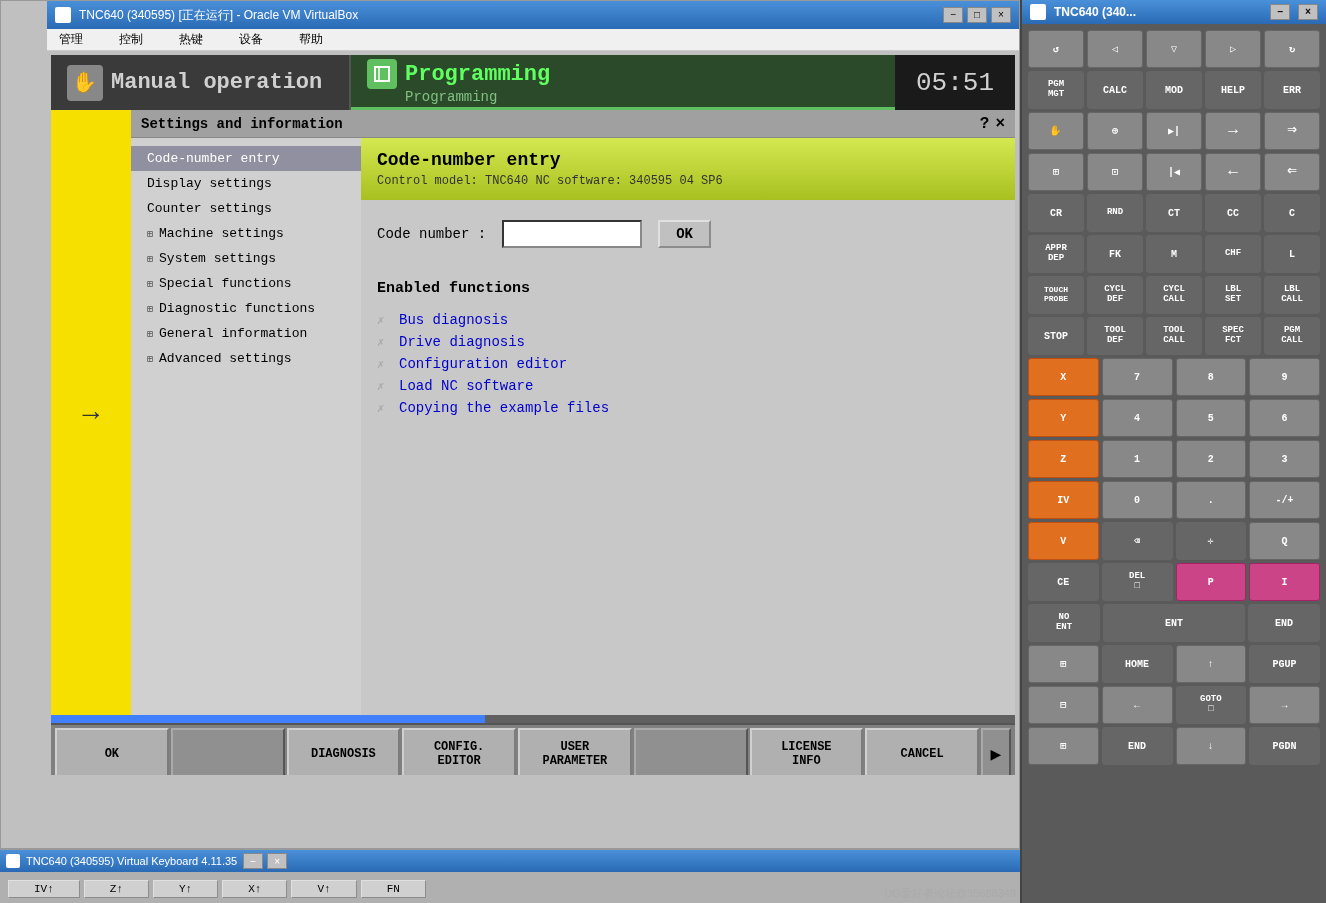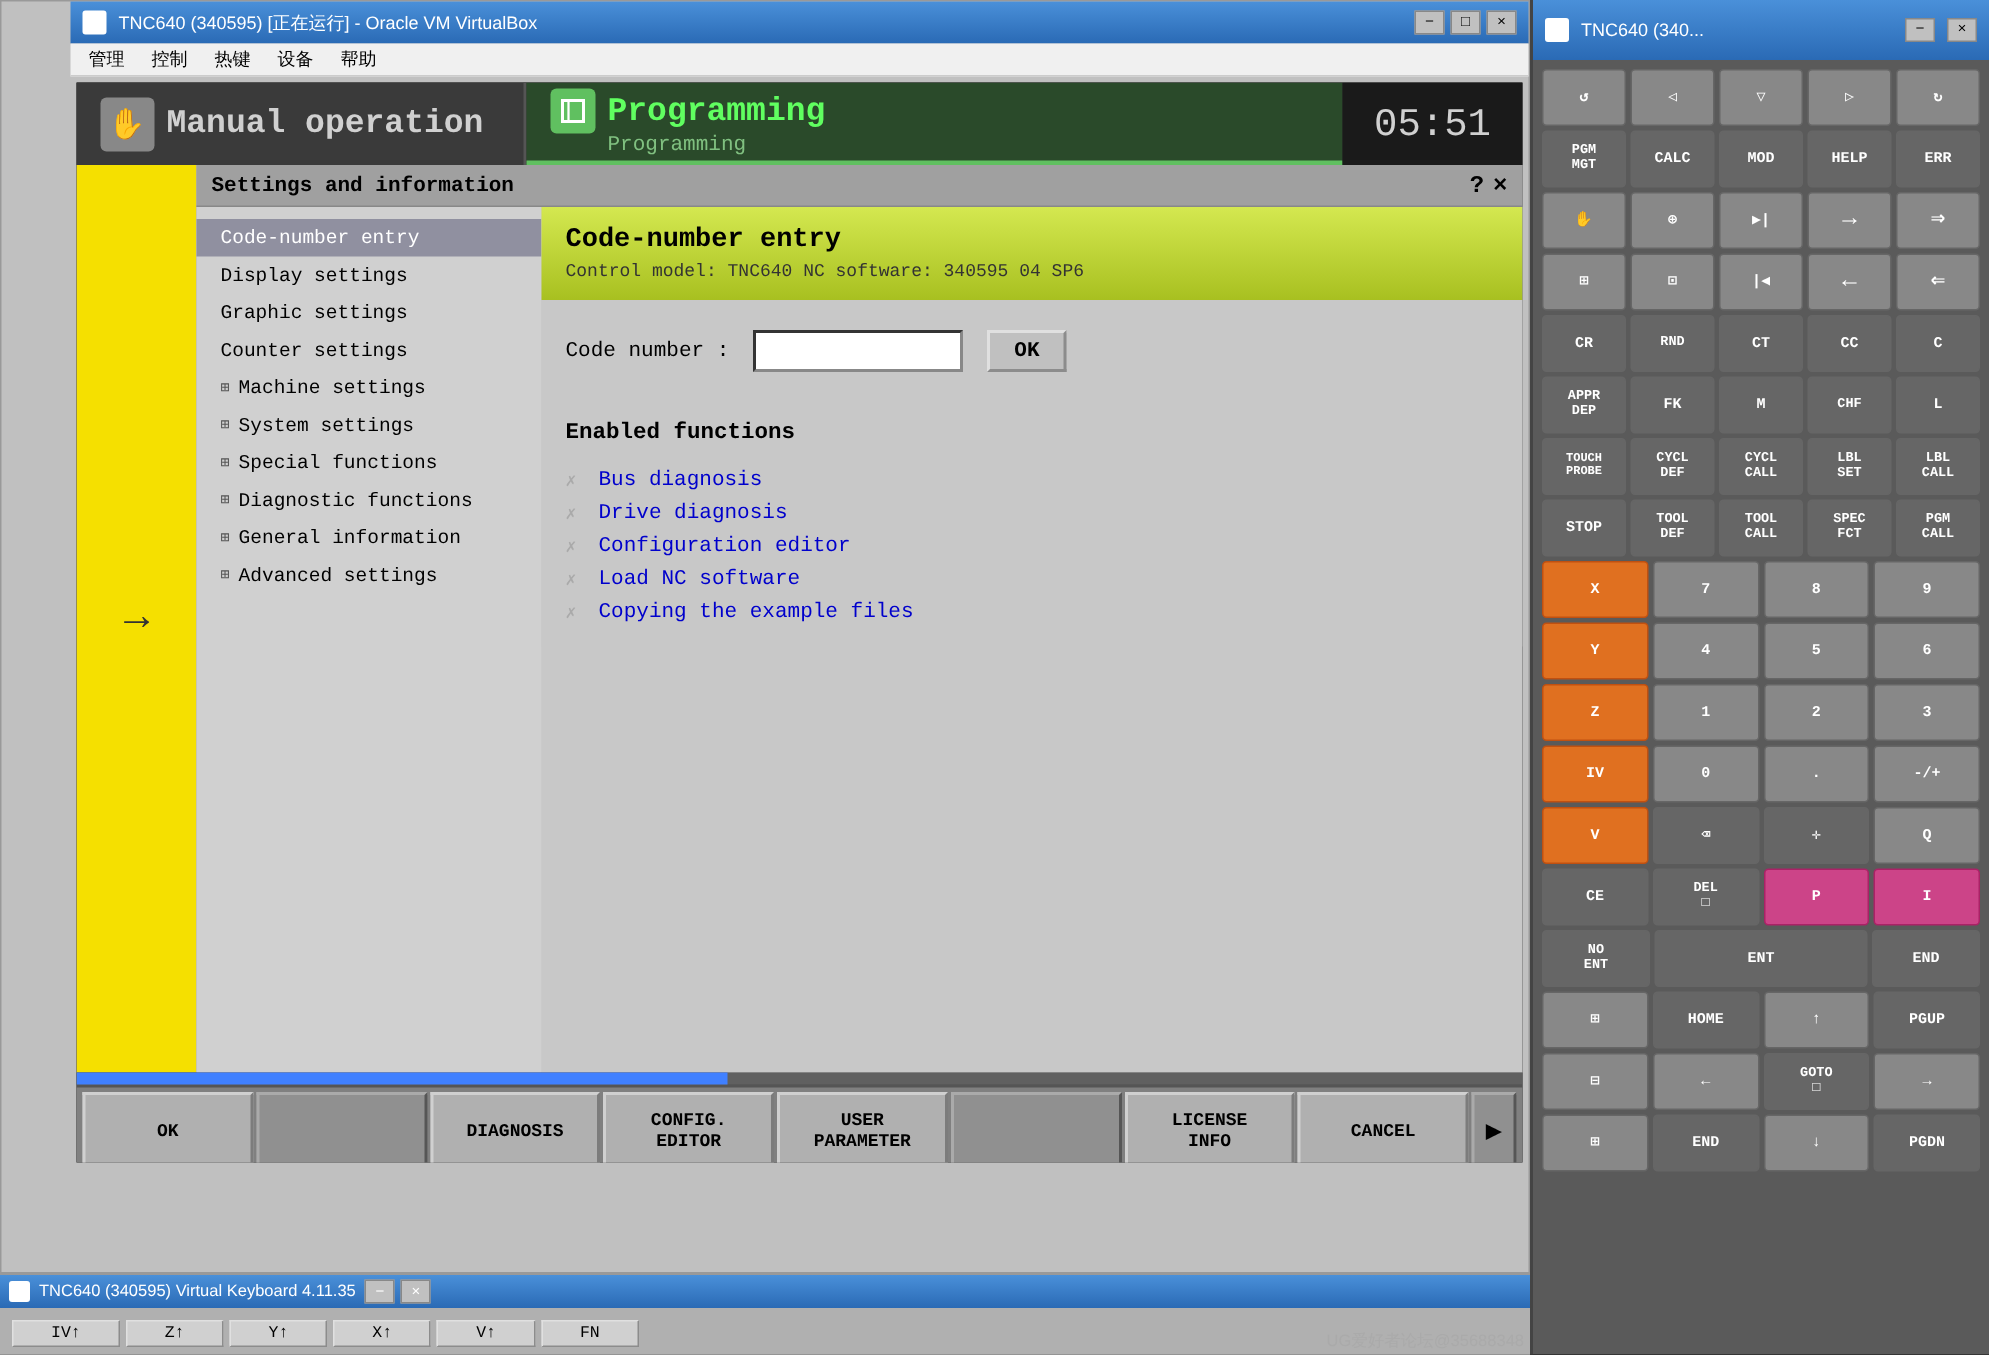--- a/index.html
+++ b/index.html
@@ -33,21 +33,21 @@
       display: flex; align-items: center; justify-content: center;
       font-size: 10px; cursor: pointer;
     }
 
     .vbox-menubar {
       background: #f0f0f0;
       height: 22px;
       display: flex;
       align-items: center;
       padding: 0 4px;
-      gap: 2px;
+      gap: 20px;
       border-bottom: 1px solid #ccc;
     }
     .vbox-menu-item {
       padding: 2px 8px;
       font-size: 12px;
       font-family: 'Segoe UI', sans-serif;
       cursor: pointer;
       color: #000;
     }
 
@@ -312,25 +312,26 @@
     .tnc-panel {
       position: absolute;
       right: 0; top: 0;
       width: 306px; height: 903px;
       background: #5a5a5a;
       border-left: 2px solid #444;
     }
 
     .tnc-titlebar {
       background: linear-gradient(to bottom, #4a90d9, #2a6ab5);
-      height: 40px;
+      height: 24px;
       display: flex;
       align-items: center;
       padding: 0 8px;
       gap: 8px;
+      font-weight: bold;
     }
     .tnc-titlebar-text { color: white; font-size: 12px; font-family: 'Segoe UI', sans-serif; flex: 1; }
     .tnc-titlebar-btn {
       width: 20px; height: 16px;
       background: #c0c0c0;
       border: 1px solid #888;
       display: flex; align-items: center; justify-content: center;
       font-size: 10px;
     }
 
@@ -479,23 +480,20 @@
         </div>
 
         <div class="settings-body">
 
           <div class="settings-nav">
             <div class="nav-item active">
               <span>Code-number entry</span>
             </div>
             <div class="nav-item">
               <span>Display settings</span>
-            </div>
-            <div class="nav-item">
-              <span>Graphic settings</span>
             </div>
             <div class="nav-item">
               <span>Counter settings</span>
             </div>
             <div class="nav-item">
               <span class="expand-icon">⊞</span>
               <span>Machine settings</span>
             </div>
             <div class="nav-item">
               <span class="expand-icon">⊞</span>

